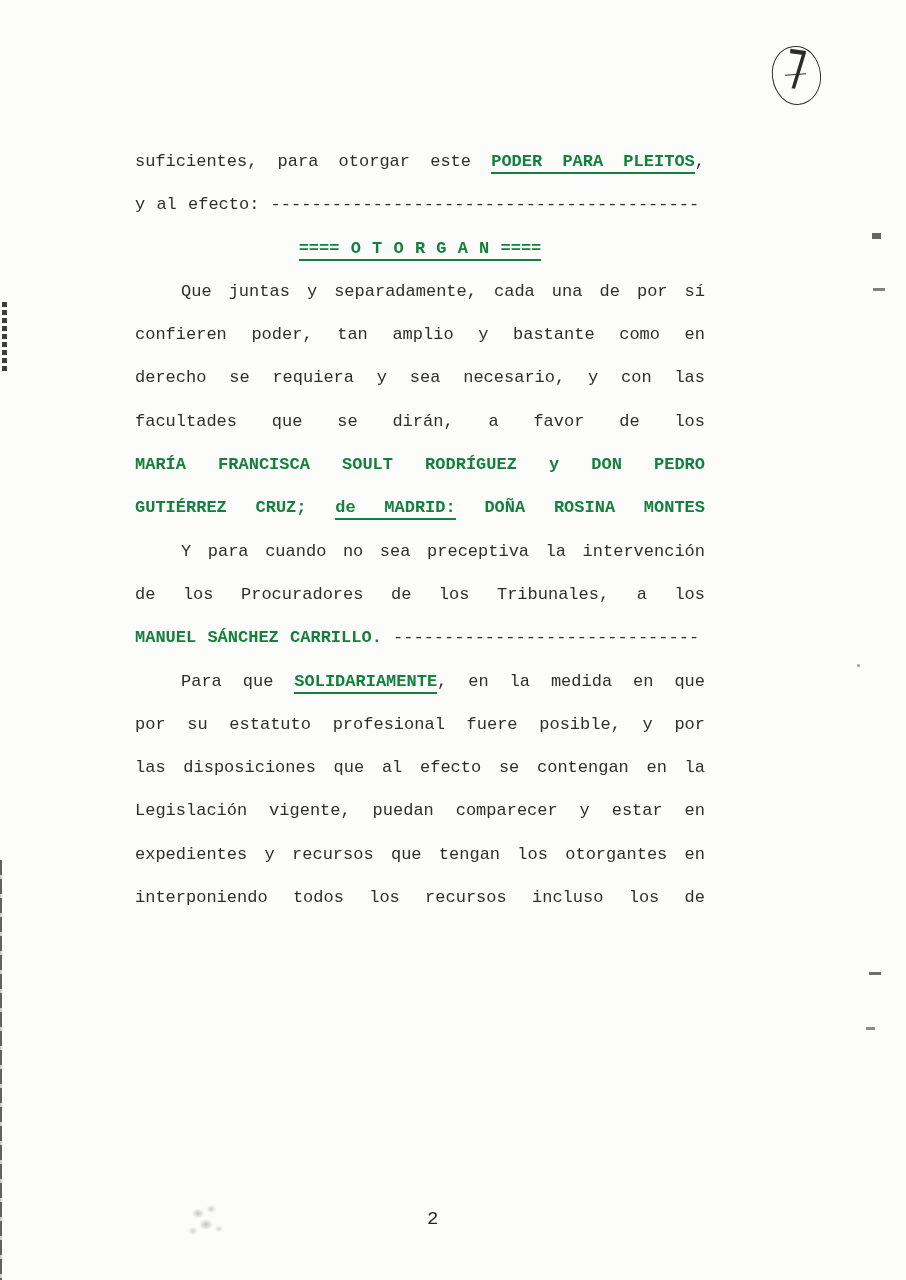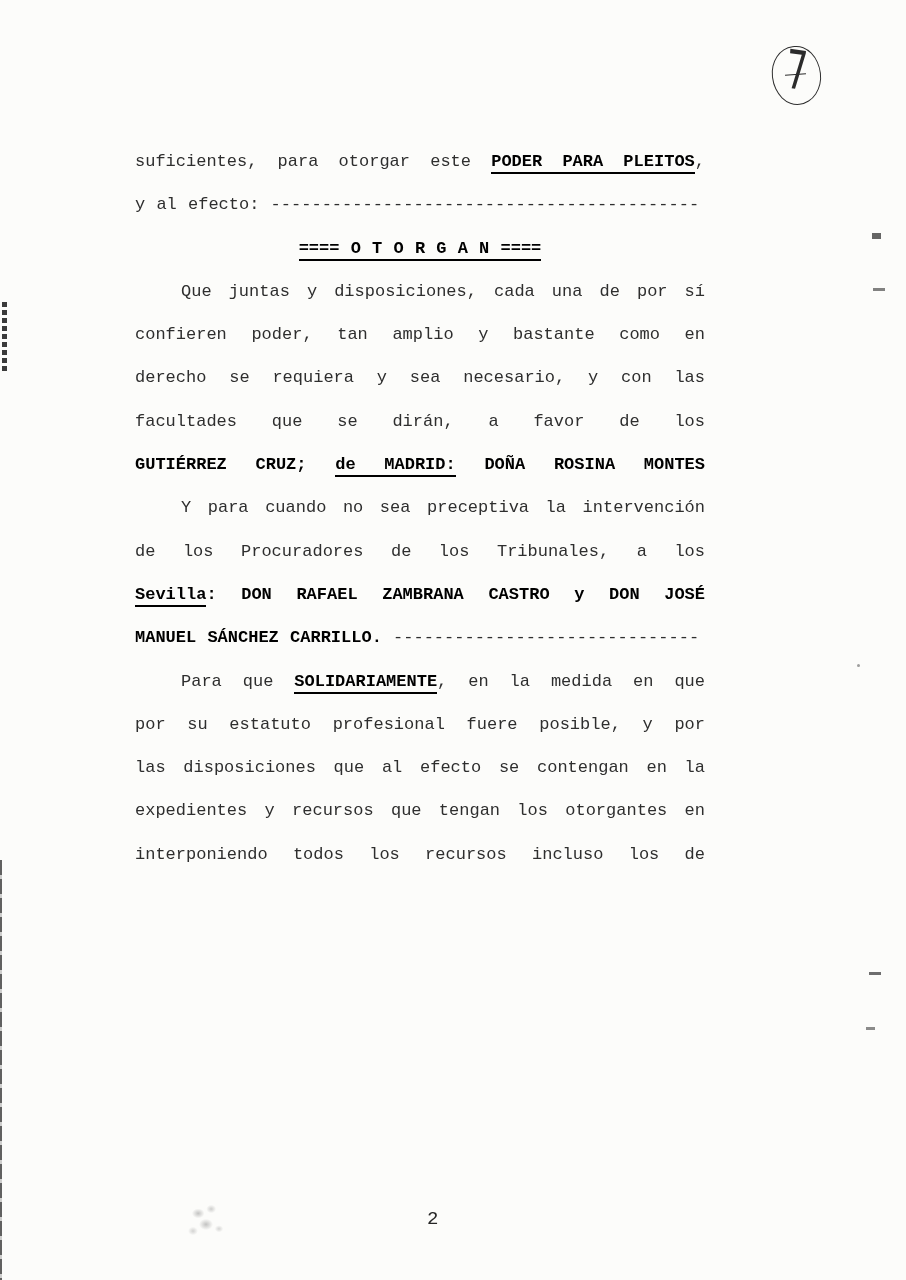--- a/index.html
+++ b/index.html
@@ -12,21 +12,21 @@
   .doc {
     position:absolute; left:135px; top:140px; width:570px;
     font-size:17px; line-height:43.3px; color:#2e2e2e;
     word-spacing:1px;
   }
   .ln { height:43.3px; overflow:visible; }
   .ln.justify { text-align:justify; text-align-last:justify; }
   .ln.left    { text-align:center;    text-align-last:left; }
   .ln.center  { text-align:right;  text-align-last:center; }
   .ln.indent  { padding-left:46px; }
-  .b { font-weight:bold; color:#000000; }
+  .b { font-weight:bold; color:#15803d; }
   .u { border-bottom:2px solid currentColor; padding-bottom:1px; }
   
   .annotation-circle {
     position:absolute; left:772px; top:46px; width:47px; height:57px;
     border:1.8px solid #2f2f2f;
     border-radius:50% 48% 52% 50% / 48% 52% 50% 52%;
     transform:rotate(-7deg);
   }
   .annotation-seven {
     position:absolute; left:780px; top:44px;
@@ -75,32 +75,33 @@
   <div>
     <div class="annotation-circle"></div>
     <div class="annotation-seven">7</div>
     <div class="seven-bar"></div>
   </div>
 
   <div class="doc">
       <div class="ln justify"><span>suficientes, para otorgar  este </span><span class="b u">PODER PARA PLEITOS</span><span>,</span></div>
       <div class="ln left"><span>y al efecto: ------------------------------------------</span></div>
       <div class="ln center"><span class="b u">==== O T O R G A N ====</span></div>
-      <div class="ln justify indent"><span>Que juntas y disposiciones, cada una de por sí</span></div>
+      <div class="ln justify indent"><span>Que juntas y separadamente, cada una de por sí</span></div>
       <div class="ln justify"><span>confieren poder, tan amplio y bastante como en</span></div>
       <div class="ln justify"><span>derecho se requiera y sea necesario, y con las</span></div>
       <div class="ln justify"><span>facultades que se dirán, a favor de los</span></div>
+      <div class="ln justify"><span class="b">MARÍA FRANCISCA SOULT RODRÍGUEZ y DON PEDRO</span></div>
       <div class="ln justify"><span class="b">GUTIÉRREZ CRUZ; </span><span class="b u">de MADRID:</span><span class="b"> DOÑA ROSINA MONTES</span></div>
       <div class="ln justify indent"><span>Y para cuando no sea preceptiva la intervención</span></div>
       <div class="ln justify"><span>de los Procuradores de los Tribunales, a los</span></div>
-      <div class="ln justify"><span class="b u">Sevilla</span><span class="b">: </span><span class="b">DON RAFAEL ZAMBRANA CASTRO y DON JOSÉ</span></div>
       <div class="ln left"><span class="b">MANUEL SÁNCHEZ CARRILLO. </span><span>------------------------------</span></div>
       <div class="ln justify indent"><span>Para que </span><span class="b u">SOLIDARIAMENTE</span><span>, en la medida en que</span></div>
       <div class="ln justify"><span>por su estatuto profesional fuere posible, y por</span></div>
       <div class="ln justify"><span>las disposiciones que al efecto se contengan en la</span></div>
+      <div class="ln justify"><span>Legislación vigente,  puedan comparecer y estar en</span></div>
       <div class="ln justify"><span>expedientes y recursos que tengan los otorgantes en</span></div>
       <div class="ln justify"><span>interponiendo todos los recursos incluso los de</span></div>
     </div>
 
   <div class="pagenum">2</div>
 
   <div class="artifact-dashes"></div>
   <div class="artifact-line"></div>
   <div class="smudge"></div>
   <div class="mark m1"></div>

